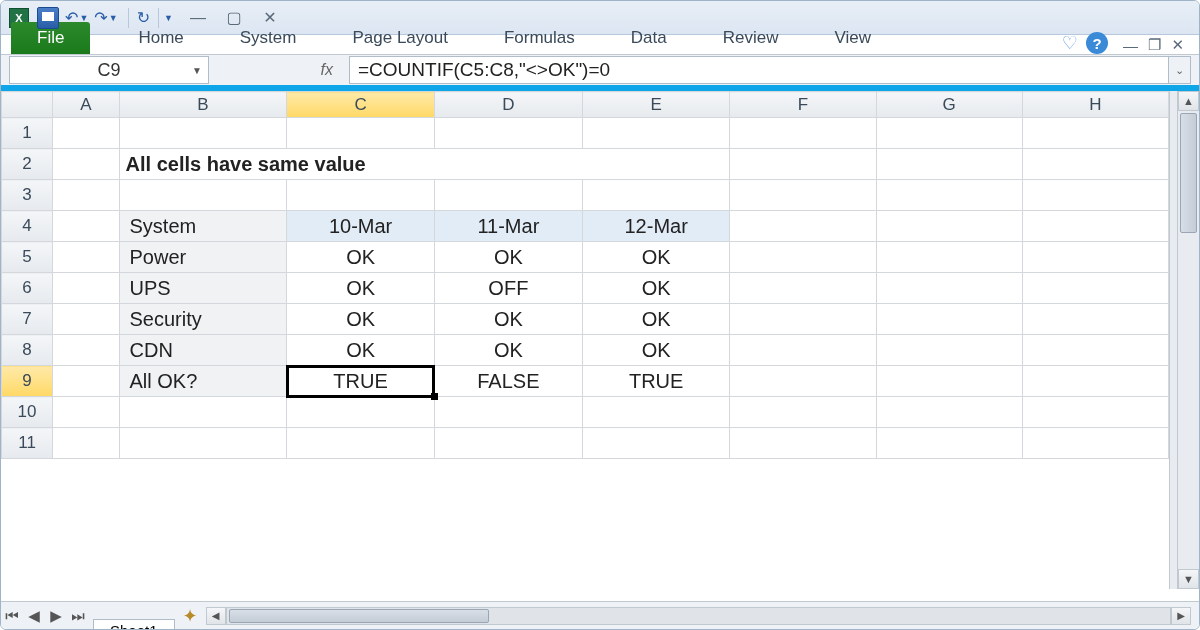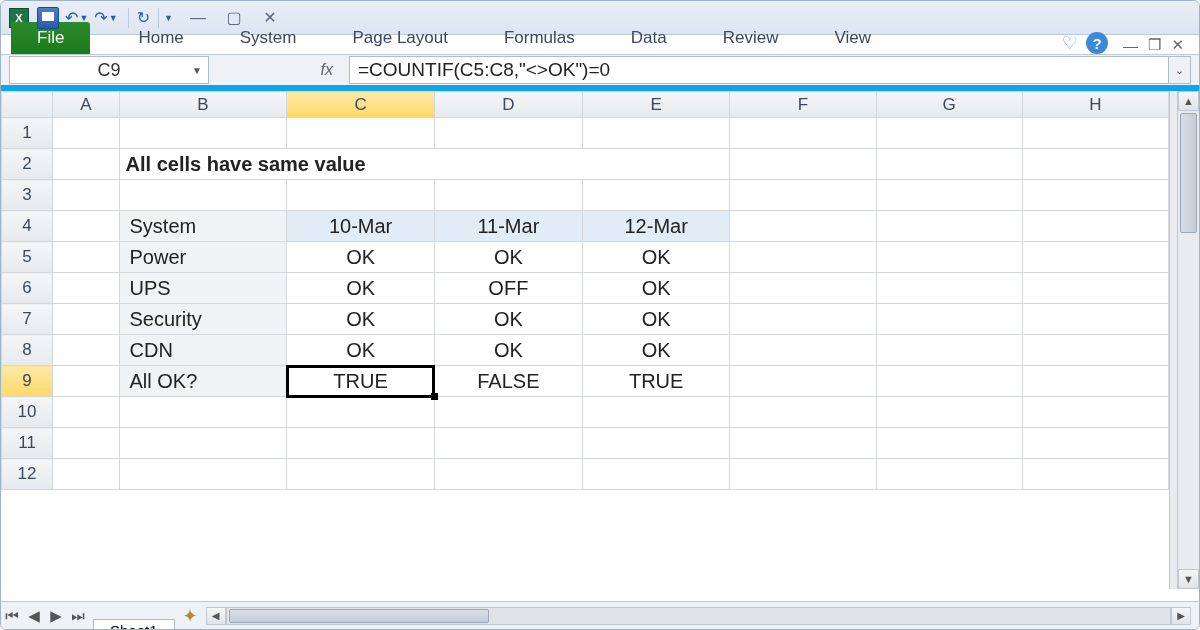--- a/index.html
+++ b/index.html
@@ -263,31 +263,20 @@
             <th>11</th>
             <td></td>
             <td></td>
             <td></td>
             <td></td>
             <td></td>
             <td></td>
             <td></td>
             <td></td>
           </tr>
-      <tr>
-            <th>12</th>
-            <td></td>
-            <td></td>
-            <td></td>
-            <td></td>
-            <td></td>
-            <td></td>
-            <td></td>
-            <td></td>
-          </tr>
     </tbody>
   </table>
   </div>
   <div class="outsplit"></div>
   <div class="vscroll">
     <div class="arr">▲</div>
     <div class="track">
         <div class="thumb"></div>
       </div>
     <div class="arr">▼</div>

